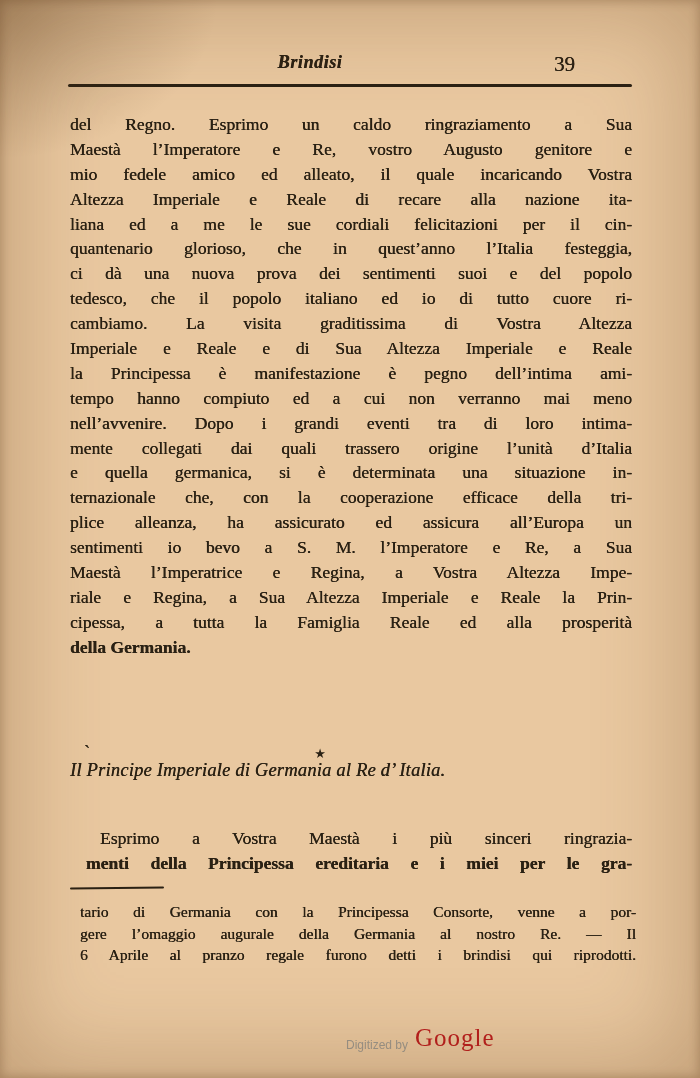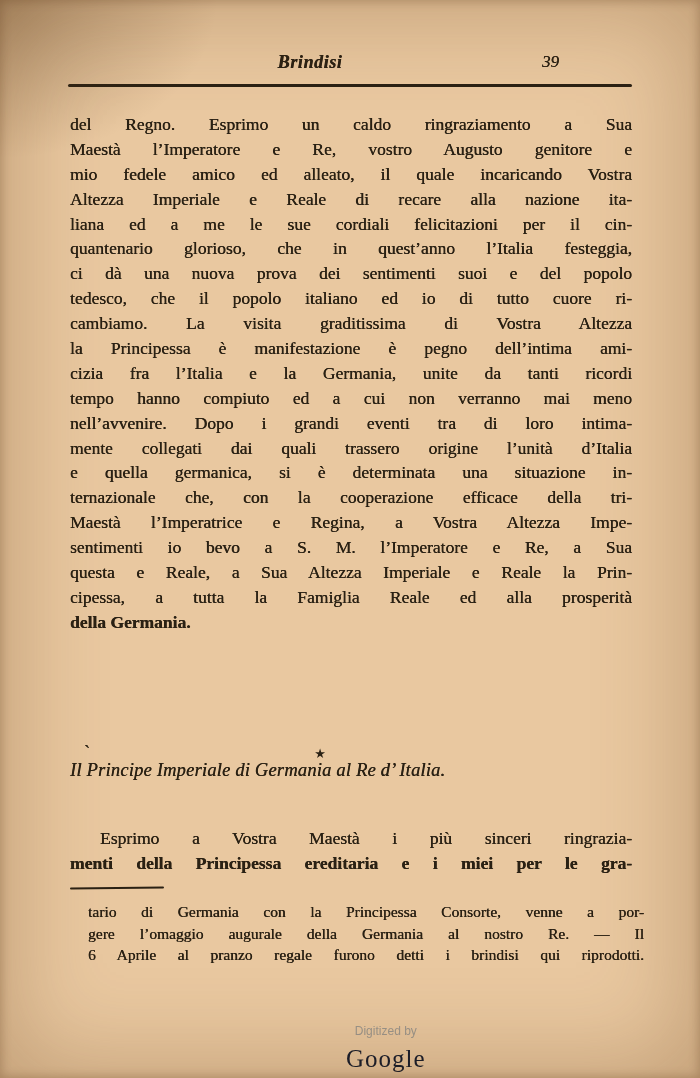--- a/index.html
+++ b/index.html
@@ -24,36 +24,36 @@
     pointer-events: none; z-index: 4;
   }
   .ink { text-shadow: 0.3px 0.2px 0 currentColor; }
 
   .header { position: absolute; top: 50px; left: 69px; width: 562px; height: 30px; }
   .header-title {
     position: absolute; left: 0; right: 80px; top: 2px;
     text-align: center; font-style: italic; font-weight: bold;
     font-size: 18px; letter-spacing: 0.6px;
   }
-  .page-number { position: absolute; right: 72px; top: 2px; font-size: 17px; font-style: italic; }
+  .page-number { position: absolute; right: 56px; top: 2px; font-size: 21px; }
   .rule {
     position: absolute; top: 84px; left: 68px; width: 564px; height: 3px;
     background: #2a2114; border-radius: 2px;
   }
 
   .para {
     position: absolute; left: 70px; width: 562px;
     font-size: 17.5px; line-height: 24.9px;
   }
   .para .line {
     height: 24.9px; overflow: visible;
     text-align: justify; text-align-last: justify;
   }
   .para .line.last { text-align-last: left; font-weight: bold; }
-  .para.justify-all .line.last { text-align-last: justify; }
+  .para.justify-all .line.last { text-align-last: justify; margin-left: 16px; }
   #para1 { top: 112px; }
   #para2 { top: 826px; }
   #para2 .line:first-child { text-indent: 30px; }
 
   .ornament-row {
     position: absolute; top: 746px; left: 0; width: 700px;
     padding-right: 60px; box-sizing: border-box;
     text-align: center; font-size: 13px;
   }
   .stray-mark { position: absolute; top: 742px; left: 84px; font-size: 18px; }
@@ -61,37 +61,36 @@
   .section-heading {
     position: absolute; top: 760px; left: 70px; width: 562px;
     font-style: italic; font-size: 18.5px; letter-spacing: 0.2px;
   }
 
   .footnote-rule {
     position: absolute; top: 887px; left: 70px; width: 94px; height: 2px;
     background: #2a2114; border-radius: 2px; transform: rotate(-0.6deg);
   }
   .footnote {
-    position: absolute; top: 901px; left: 88px; width: 556px;
+    position: absolute; top: 901px; left: 80px; width: 556px;
     font-size: 15.5px; line-height: 21.5px;
   }
   .footnote .line {
     height: 21.5px; overflow: visible;
     text-align: justify; text-align-last: justify;
   }
 
   .watermark {
     position: absolute; top: 1024px; left: 346px;
-    display: flex; align-items: center; gap: 7px;
+    display: flex; align-items: flex-end; gap: 7px;
     font-family: "Liberation Sans", sans-serif;
-    flex-direction: column;
   }
   .watermark-prefix { font-size: 12px; color: #9b968c; }
   .watermark-logo {
-    font-size: 25px; color: #0f172a; letter-spacing: 1px;
+    font-size: 25px; color: #b91c1c; letter-spacing: 1px;
     font-family: "Liberation Serif", serif;
   }
 </style>
 </head>
 <body>
 
 <div class="page">
 
   <div class="header">
     <div class="header-title ink">Brindisi</div>
@@ -102,30 +101,31 @@
   <div class="para ink" id="para1">
       <div class="line">del Regno. Esprimo un caldo ringraziamento a Sua</div>
       <div class="line">Maestà l’Imperatore e Re, vostro Augusto genitore e</div>
       <div class="line">mio fedele amico ed alleato, il quale incaricando Vostra</div>
       <div class="line">Altezza Imperiale e Reale di recare alla nazione ita-</div>
       <div class="line">liana ed a me le sue cordiali felicitazioni per il cin-</div>
       <div class="line">quantenario glorioso, che in quest’anno l’Italia festeggia,</div>
       <div class="line">ci dà una nuova prova dei sentimenti suoi e del popolo</div>
       <div class="line">tedesco, che il popolo italiano ed io di tutto cuore ri-</div>
       <div class="line">cambiamo. La visita graditissima di Vostra Altezza</div>
+      <div class="line">Imperiale e Reale e di Sua Altezza Imperiale e Reale</div>
       <div class="line">la Principessa è manifestazione è pegno dell’intima ami-</div>
-      <div class="line">cizia fra l’Italia e la Germania, unite da tanti ricordi</div>
       <div class="line">tempo hanno compiuto ed a cui non verranno mai meno</div>
       <div class="line">nell’avvenire. Dopo i grandi eventi tra di loro intima-</div>
       <div class="line">mente collegati dai quali trassero origine l’unità d’Italia</div>
       <div class="line">e quella germanica, si è determinata una situazione in-</div>
       <div class="line">ternazionale che, con la cooperazione efficace della tri-</div>
+      <div class="line">plice alleanza, ha assicurato ed assicura all’Europa un</div>
+      <div class="line">sentimenti io bevo a S. M. l’Imperatore e Re, a Sua</div>
       <div class="line">Maestà l’Imperatrice e Regina, a Vostra Altezza Impe-</div>
-      <div class="line">sentimenti io bevo a S. M. l’Imperatore e Re, a Sua</div>
-      <div class="line">questa e Reale, a Sua Altezza Imperiale e Reale la Prin-</div>
+      <div class="line">riale e Regina, a Sua Altezza Imperiale e Reale la Prin-</div>
       <div class="line">cipessa, a tutta la Famiglia Reale ed alla prosperità</div>
       <div class="line last">della Germania.</div>
     </div>
 
   <div class="stray-mark ink">`</div>
 
   <div class="ornament-row">
     <span>★</span>
   </div>
 

